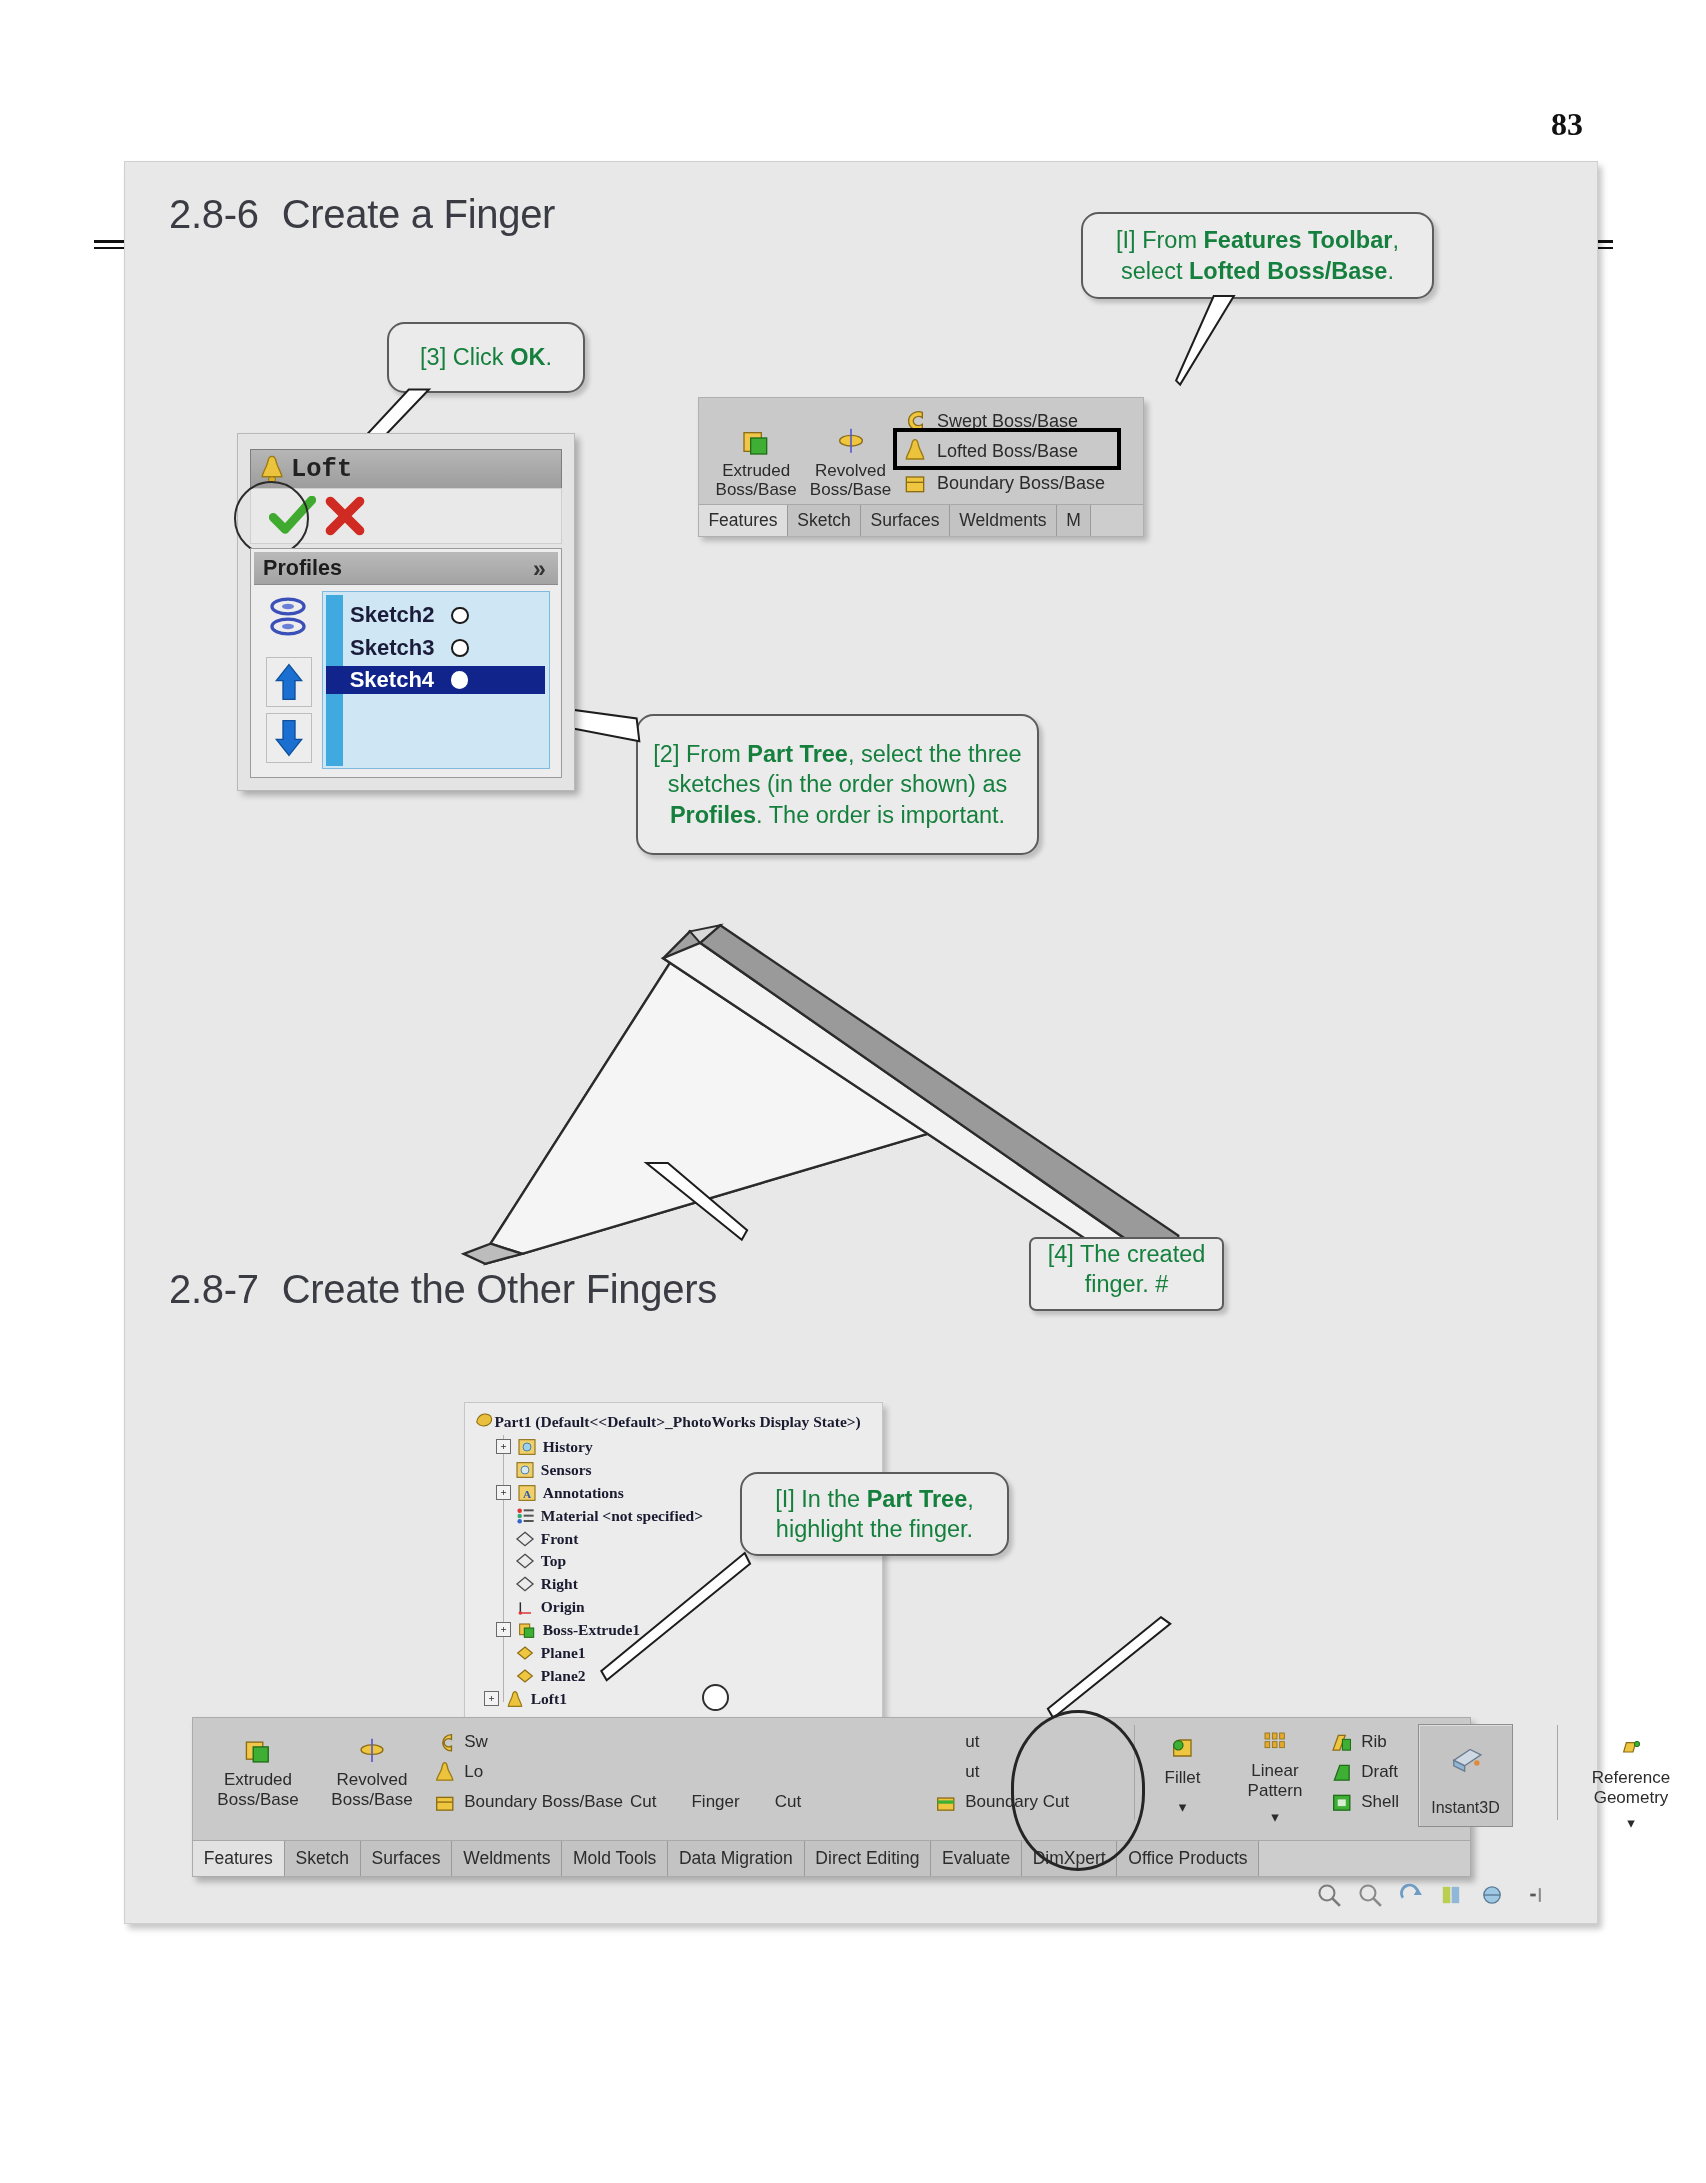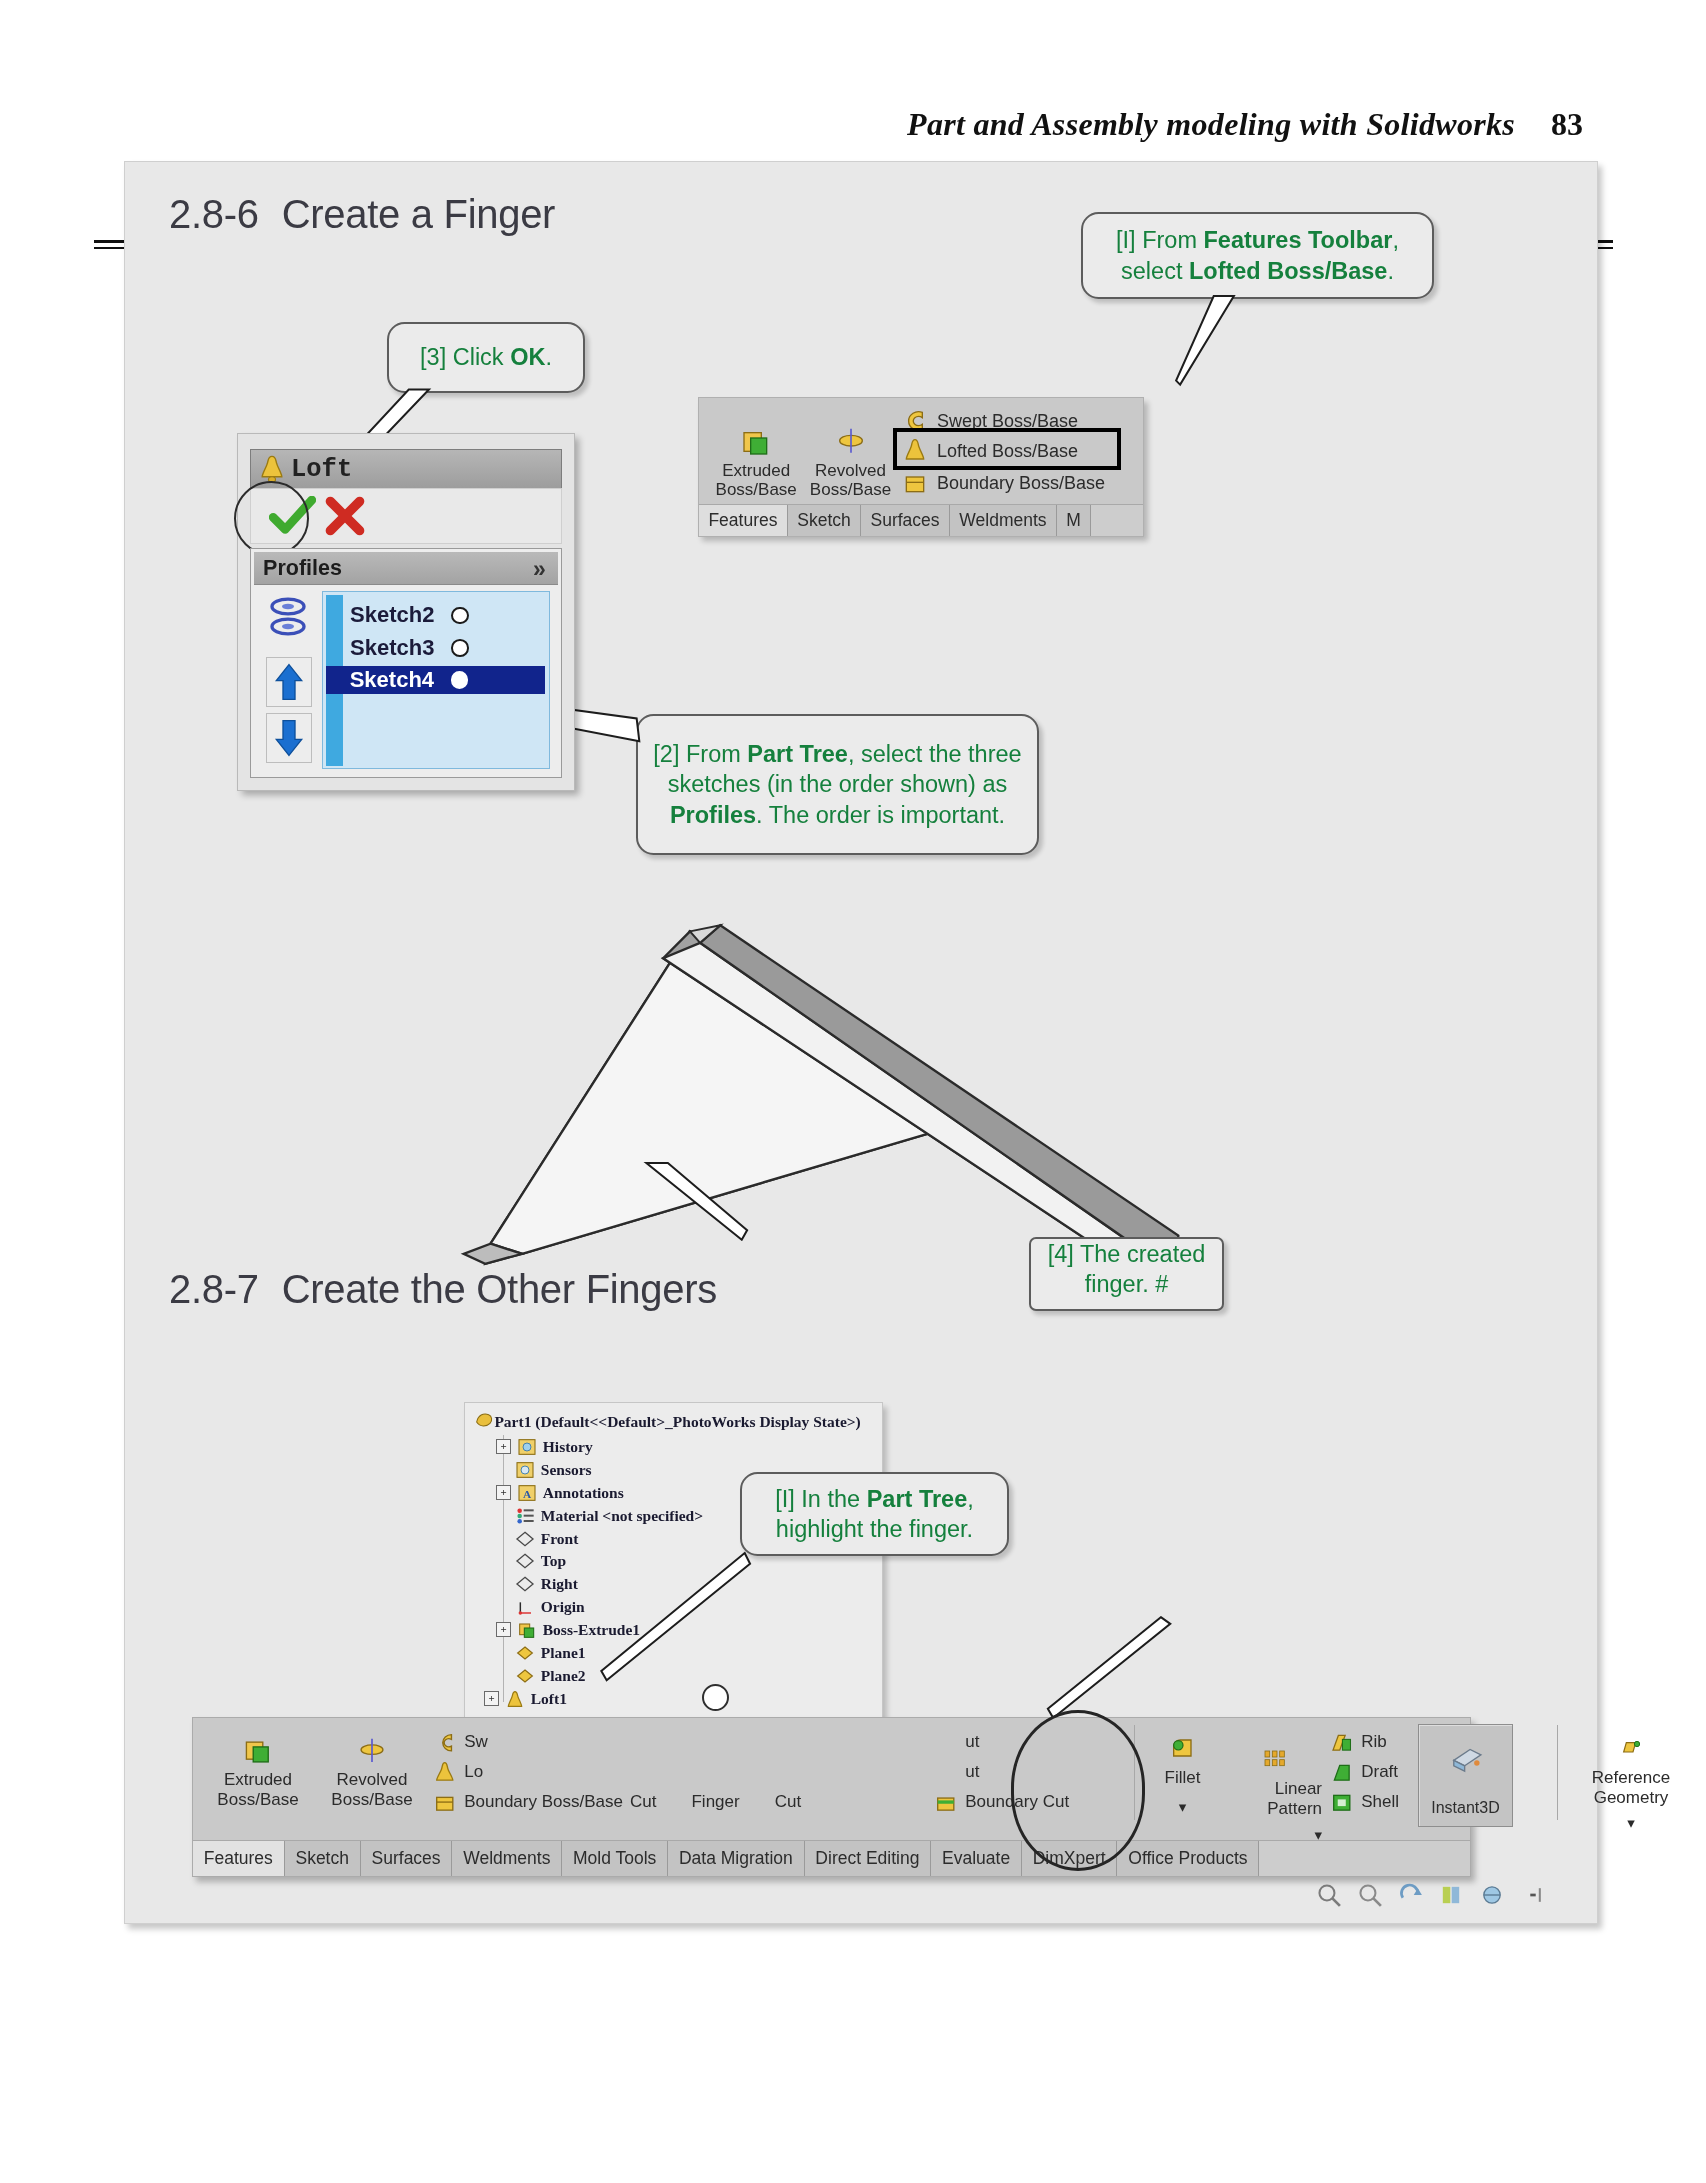--- a/index.html
+++ b/index.html
@@ -107,21 +107,20 @@
   #instant3d{position:absolute;left:1418px;top:1724px;width:93px;height:101px;background:#c4c4c4;
       border:1.3px solid #8e8e8e;box-shadow:inset 0.7px 0.7px 0 #e6e6e6;}
   #instant3d .lbl{position:absolute;left:0;bottom:9.4px;width:93px;text-align:center;font-size:16px;color:#2d2d2d;}
   #view-icons{position:absolute;left:1314px;top:1875px;width:222px;height:40px;display:flex;align-items:center;gap:10.8px;}
   #view-icons .vi{width:30px;height:30px;}
 </style>
 </head>
 <body>
 
 <div id="running-head">
-  <div id="head-title">Part and Assembly modeling with Solidworks</div>
   <div id="head-page">83</div>
   <div id="head-rule1"></div>
   <div id="head-rule2"></div>
 </div>
 
 <div id="figure-panel">
 
   <div class="sec-title" style="left:44px;top:30px;">
     <span class="sec-num">2.8-6</span><span>Create a Finger</span>
   </div>
@@ -556,21 +555,21 @@
       <span style="display:block;margin:0 auto 4px;width:28px;height:28px;">
         <svg viewBox="0 0 42 42" width="28" height="28">
           <path d="M7 30 L7 14 A10 10 0 0 1 17 6 L33 6 L33 30 Z" fill="#eec63f" stroke="#8c6d15" stroke-width="2"></path>
           <circle cx="14" cy="14" r="7" fill="#3fae35" stroke="#1f6e18" stroke-width="1.8"></circle>
         </svg>
       </span>
       <span>Fillet</span>
       <div style="margin-top:10.8px;font-size:15px;">▾</div>
     </div>
 
-    <div class="stk" style="left:1035px;top:29px;width:94px;text-align:right;">
+    <div class="stk" style="left:1035px;top:11px;width:94px;text-align:center;">
       <span style="display:block;margin:0 auto 4px;width:30px;height:28px;">
         <svg viewBox="0 0 44 42" width="30" height="28">
           <g fill="#e5a92c" stroke="#8c6d15" stroke-width="1.2">
             <rect x="7" y="6" width="7" height="9"></rect>
               <rect x="18" y="6" width="7" height="9"></rect>
               <rect x="29" y="6" width="7" height="9"></rect>
             <rect x="7" y="19" width="7" height="9"></rect>
               <rect x="18" y="19" width="7" height="9"></rect>
               <rect x="29" y="19" width="7" height="9"></rect>
           </g>

